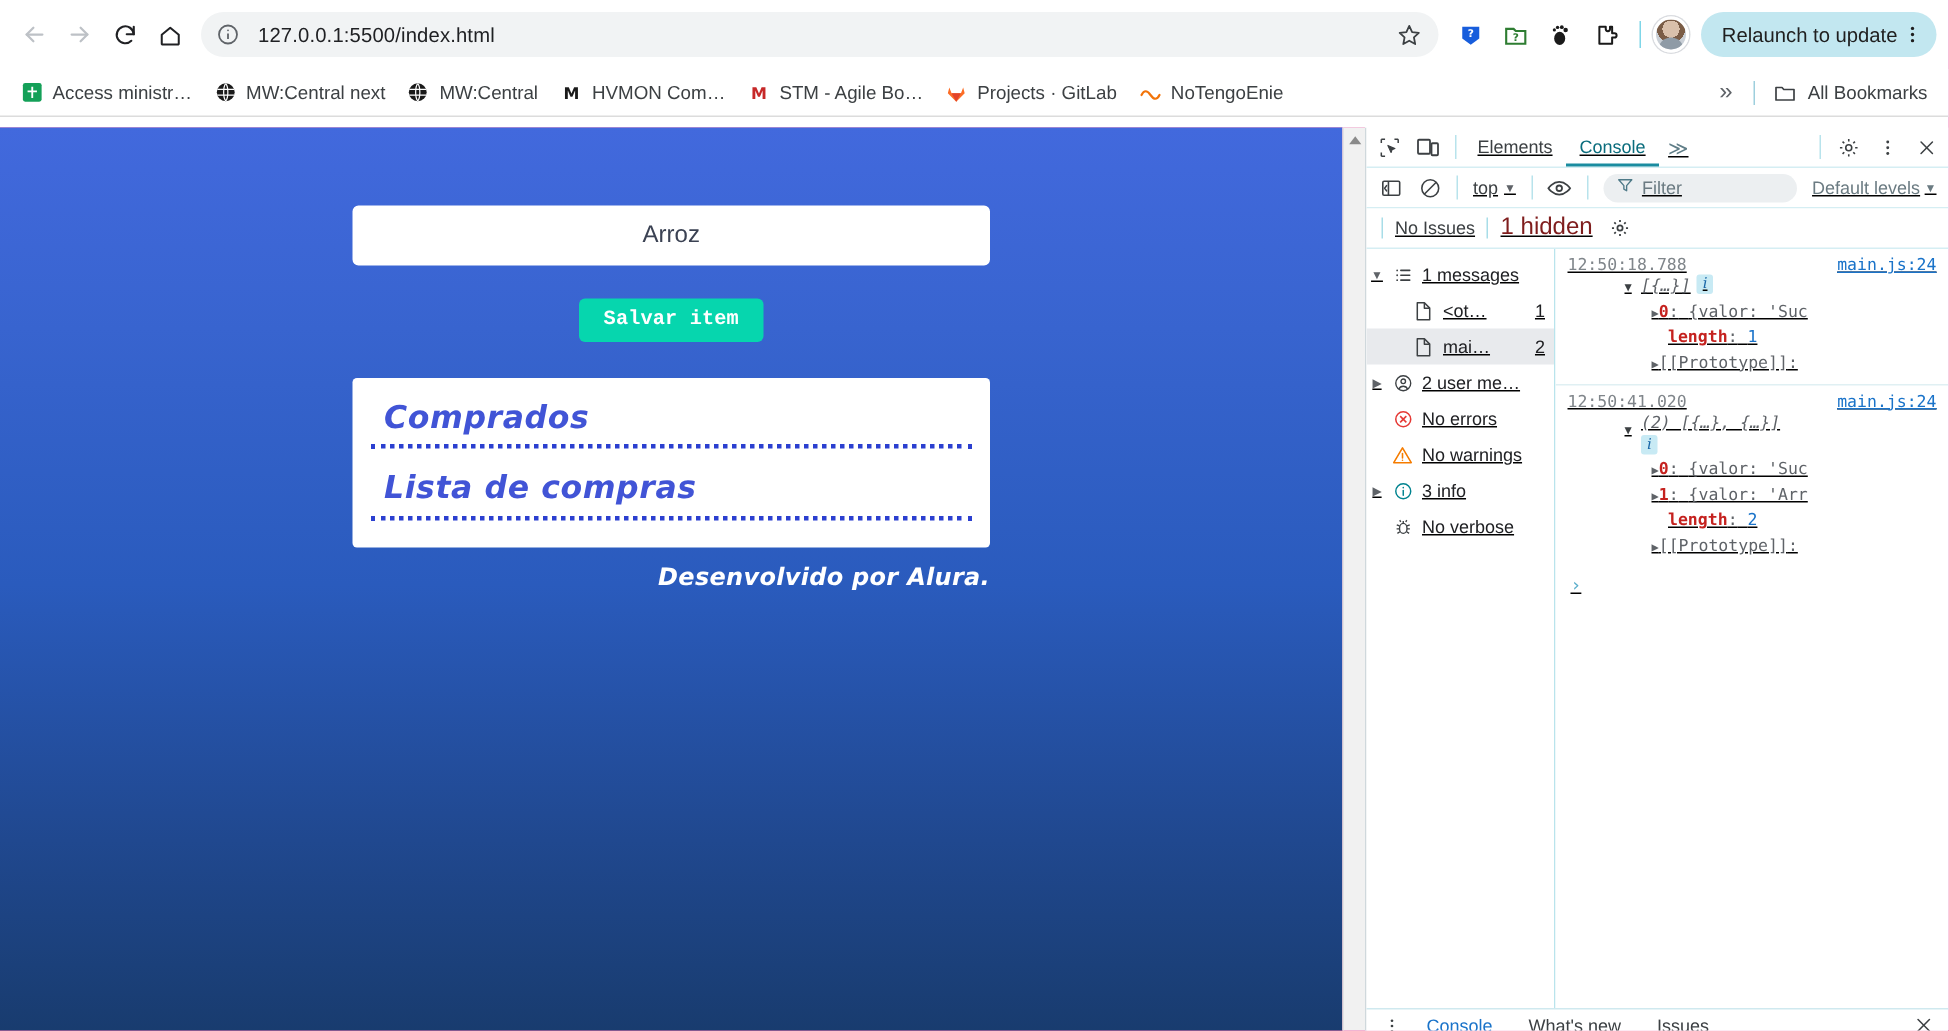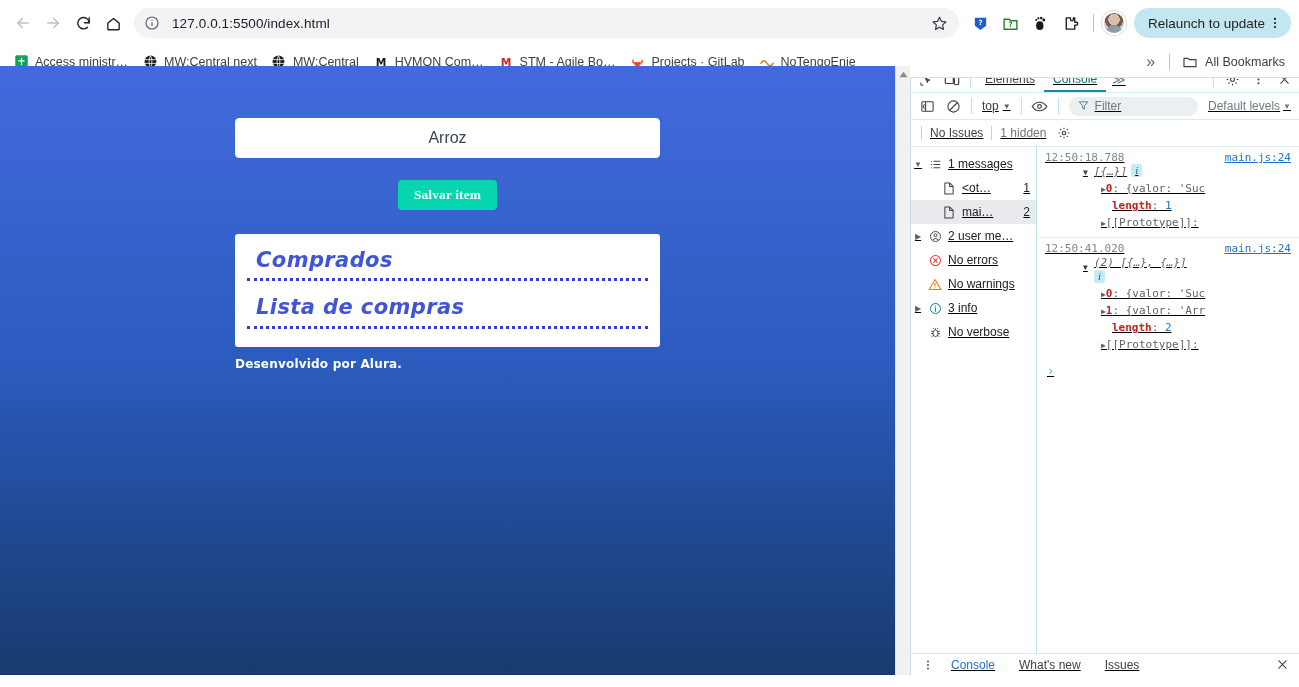--- a/index.html
+++ b/index.html
@@ -5,21 +5,21 @@
   * { box-sizing: border-box; }
   html, body { margin:0; padding:0; }
   body {
     width:1299px; height:687px; overflow:hidden;
     font-family:"Liberation Sans", sans-serif;
     background:#ffffff;
     -webkit-font-smoothing:antialiased;
   }
 
   
-  #browser-chrome { width:1299px; height:66px; background:#ffffff; position:relative; }
+  #browser-chrome { width:1299px; height:85px; background:#ffffff; position:relative; }
 
   #toolbar { height:46px; display:flex; align-items:center; padding:0 8px; }
   .nav-btn {
     width:30px; height:30px; display:flex; align-items:center; justify-content:center;
     border-radius:50%; flex:none; cursor:default;
   }
   .nav-btn svg { display:block; }
 
   #omnibox-wrap { flex:1; display:flex; align-items:center; margin-left:6px; margin-right:8px; }
   #omnibox {
@@ -83,43 +83,43 @@
 
   #item-input {
     width:425px; height:40px; background:#ffffff; border:1px solid #ffffff; border-radius:4px;
     display:flex; align-items:center; justify-content:center;
     font-size:16px; color:#3b4253; font-family:"Liberation Sans", sans-serif;
   }
   #save-row { display:flex; justify-content:center; margin-top:22px; }
   #save-btn {
     background:#06d6ae; color:#ffffff; border:none; border-radius:4px;
     padding:7px 16px; font-size:13.5px; font-weight:bold;
-    font-family:Liberation Serif, serif; letter-spacing:0.1px; cursor:pointer;
+    font-family:Liberation Mono, monospace; letter-spacing:0.1px; cursor:pointer;
   }
 
   #list-card {
     margin-top:24px; width:425px; background:#ffffff; border-radius:3px;
     padding:10px 12px 8px 12px;
   }
   .list-section { padding-bottom:2px; }
   .list-title {
     font-family:"DejaVu Sans", sans-serif;
     font-size:21px; font-weight:bold; font-style:italic;
     color:#4154d6; letter-spacing:0.4px; line-height:1.35;
     padding:2px 0 4px 9px;
   }
   .dotted-rule {
     height:0; border-bottom:3px dotted #2b3fd0; margin:0 0 8px 0;
   }
   .list-items { list-style:none; margin:0; padding:0 0 0 9px; }
 
   #footer-credit {
-    text-align:left; margin-top:10px;
+    text-align:right; margin-top:10px;
     font-family:"DejaVu Sans", sans-serif;
-    font-size:12px; font-weight:bold; color:#ffffff;
+    font-size:16px; font-weight:bold; font-style:italic; color:#ffffff;
     letter-spacing:0.2px;
   }
 
   
   #page-scrollbar {
     position:absolute; right:0; top:0; width:15px; height:609px;
     background:#f1f1f1; border-left:1px solid #e3e3e3;
   }
   #page-scroll-up {
     height:17px; display:flex; align-items:center; justify-content:center;
@@ -167,21 +167,21 @@
     display:flex; align-items:center; gap:3px; font-size:12px; color:#6b7b82;
     padding:0 5px; cursor:pointer; white-space:nowrap;
   }
 
   #dt-issuesbar {
     height:27px; display:flex; align-items:center; background:#ffffff;
     border-bottom:1px solid #d5eef3; padding-left:10px; gap:8px; flex:none;
   }
   #no-issues-label { font-size:12px; color:#3c4043; cursor:pointer; }
   .issues-sep { width:1px; height:14px; background:#a8dde8; }
-  #hidden-count { font-size:12px; color:#737373; }
+  #hidden-count { font-size:16px; color:#7f1d1d; }
   #issues-gear { width:20px; height:20px; display:flex; align-items:center; justify-content:center; cursor:pointer; }
 
   #dt-body { flex:1; display:flex; min-height:0; }
 
   #dt-sidebar {
     width:126px; flex:none; border-right:1px solid #b9e4ec; background:#ffffff;
     padding-top:5px; overflow:hidden;
   }
   .sb-row {
     display:flex; align-items:center; height:24px; padding-right:6px; cursor:pointer;

